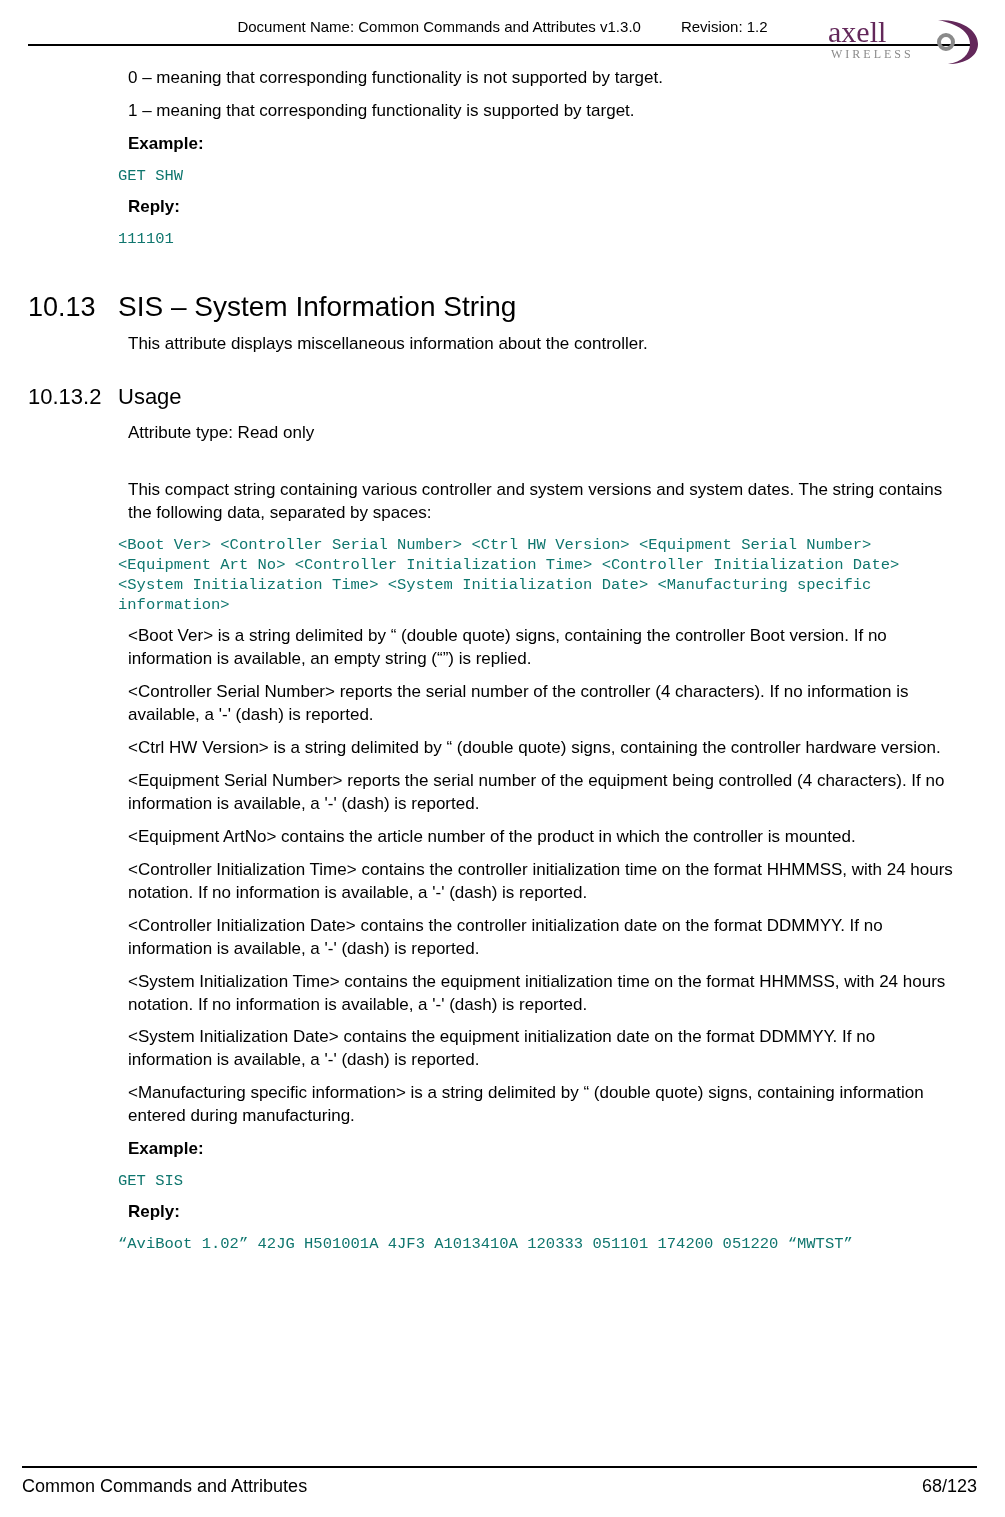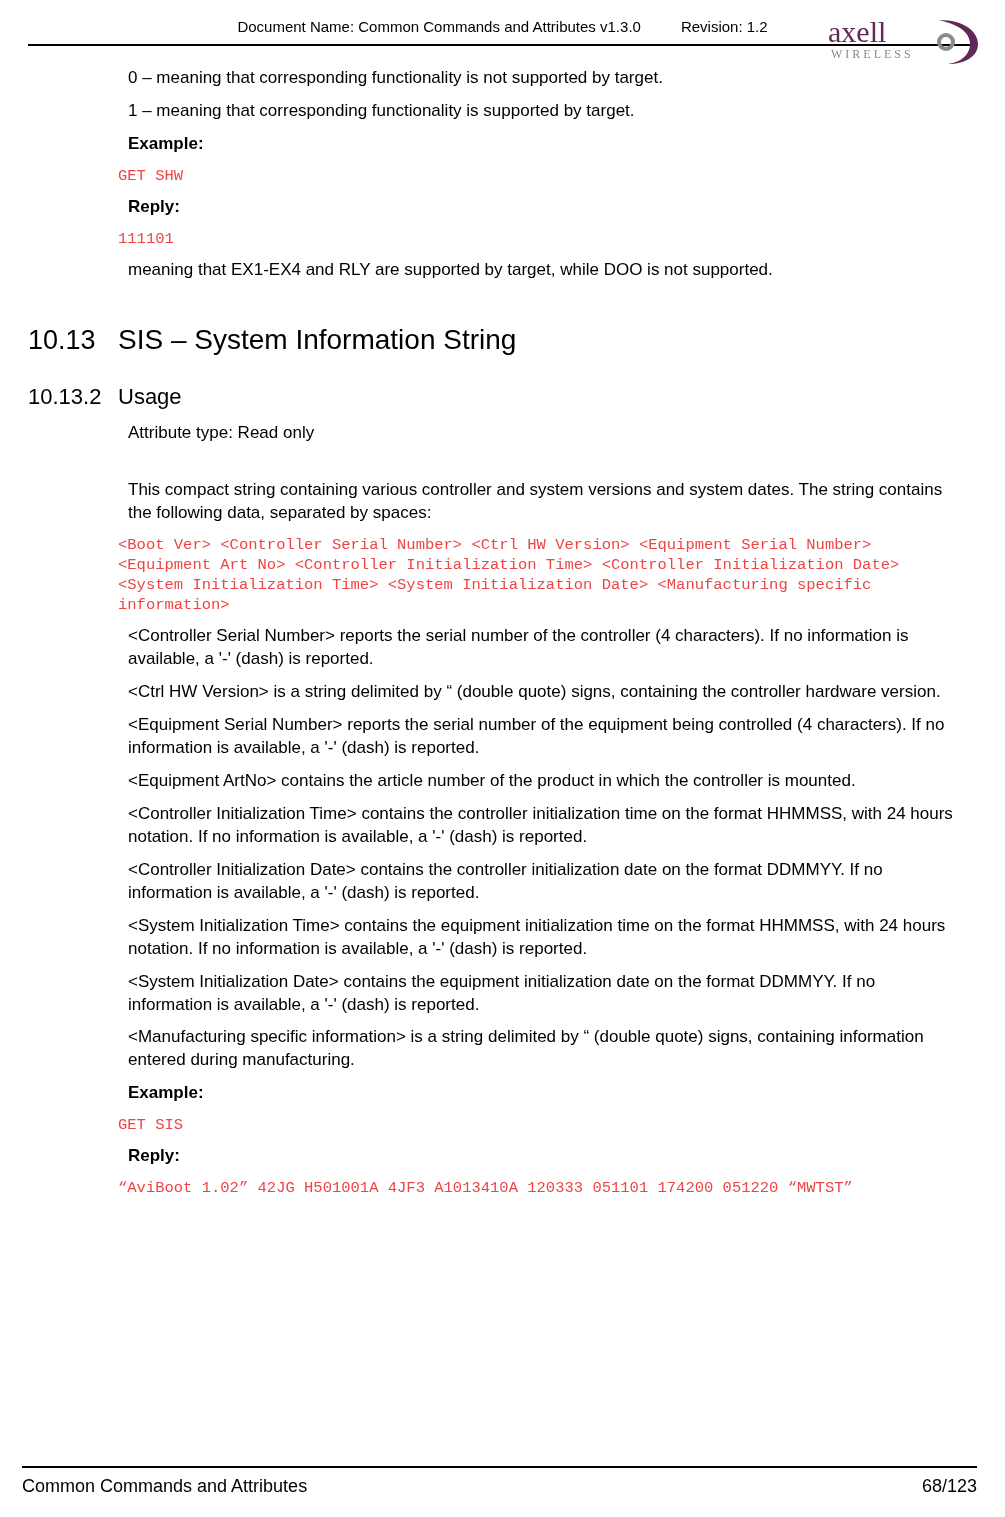--- a/index.html
+++ b/index.html
@@ -39,21 +39,21 @@
   }
   .content {
     margin-top: 32px;
     margin-left: 90px;
     margin-right: 10px;
   }
   .content p { line-height: 1.35; margin: 10px; }
   .bold { font-weight: bold; }
   .mono {
     font-family: "Courier New", Courier, monospace;
-    color: #ef4444;
+    color: #0f766e;
     font-size: 15.5px;
     line-height: 1.3;
     margin: 4px 0 8px 0;
   }
   .sec-row {
     display: flex;
     align-items: baseline;
     margin-top: 42px;
     margin-bottom: 10px;
   }
@@ -113,40 +113,41 @@
   </svg>
 </div>
 
 <div class="content">
   <p>0 – meaning that corresponding functionality is not supported by target.</p>
   <p>1 – meaning that corresponding functionality is supported by target.</p>
   <p class="bold">Example:</p>
   <div class="mono">GET SHW</div>
   <p class="bold">Reply:</p>
   <div class="mono">111101</div>
-  <p>meaning that EX1-EX4 and RLY are supported by target, while DOO is not supported.</p>
 
   <div class="section-block">
     <div class="sec-row">
       <span class="sec-num">10.13</span>
       <span class="sec-title">SIS – System Information String</span>
     </div>
 
   </div>
+  <p>This attribute displays miscellaneous information about the controller.</p>
 
   <div class="section-block">
     <div class="sub-row">
       <span class="sub-num">10.13.2</span>
       <span class="sub-title">Usage</span>
     </div>
   </div>
   <p>Attribute type: Read only</p>
   <div class="gap"></div>
   <p>This compact string containing various controller and system versions and system dates. The string contains the following data, separated by spaces:</p>
   <div class="mono">&lt;Boot Ver&gt; &lt;Controller Serial Number&gt; &lt;Ctrl HW Version&gt; &lt;Equipment Serial Number&gt; &lt;Equipment Art No&gt; &lt;Controller Initialization Time&gt; &lt;Controller Initialization Date&gt; &lt;System Initialization Time&gt; &lt;System Initialization Date&gt;  &lt;Manufacturing specific information&gt;</div>
+  <p>&lt;Boot Ver&gt; is a string delimited by “ (double quote) signs, containing the controller Boot version. If no information is available, an empty string (“”) is replied.</p>
   <p>&lt;Controller Serial Number&gt; reports the serial number of the controller (4 characters). If no information is available, a '-' (dash) is reported.</p>
   <p>&lt;Ctrl HW Version&gt; is a string delimited by “ (double quote) signs, containing the controller hardware version.</p>
   <p>&lt;Equipment Serial Number&gt; reports the serial number of the equipment being controlled (4 characters). If no information is available, a '-' (dash) is reported.</p>
   <p>&lt;Equipment ArtNo&gt; contains the article number of the product in which the controller is mounted.</p>
   <p>&lt;Controller Initialization Time&gt; contains the controller initialization time on the format HHMMSS, with 24 hours notation. If no information is available, a '-' (dash) is reported.</p>
   <p>&lt;Controller Initialization Date&gt; contains the controller initialization date on the format DDMMYY. If no information is available, a '-' (dash) is reported.</p>
   <p>&lt;System Initialization Time&gt; contains the equipment  initialization time on the format HHMMSS, with 24 hours notation. If no information is available, a '-' (dash) is reported.</p>
   <p>&lt;System Initialization Date&gt; contains the equipment initialization date on the format DDMMYY. If no information is available, a '-' (dash) is reported.</p>
   <p>&lt;Manufacturing specific information&gt; is a string delimited by “ (double quote) signs, containing information entered during manufacturing.</p>
   <p class="bold">Example:</p>

